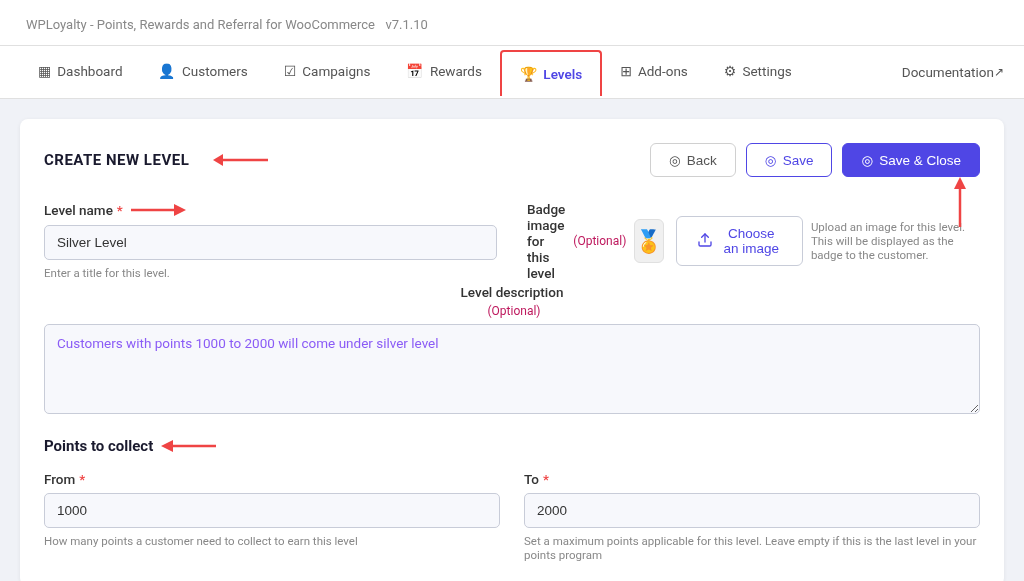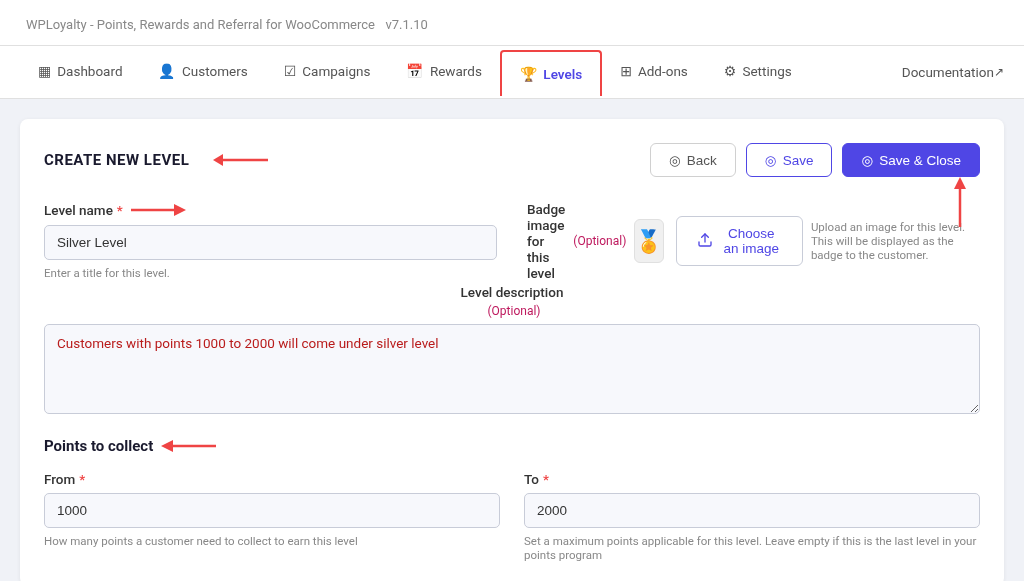--- a/index.html
+++ b/index.html
@@ -40,21 +40,21 @@
 
     .form-hint { font-size: 11.5px; color: #888; }
 
     .badge-image-section { display: flex; flex-direction: row; gap: 8px; align-items: center; }
     .badge-image-row { display: flex; align-items: center; gap: 12px; }
     .badge-icon-placeholder { width: 44px; height: 44px; display: flex; align-items: center; justify-content: center; background: #f0f0f0; border-radius: 6px; border: 1px solid #e0e0e0; font-size: 22px; }
 
     .btn-choose-image { background: #fff; color: #4f46e5; border-color: #c8ccd8; border: 1.5px solid #c8ccd8; padding: 9px 20px; border-radius: 6px; font-size: 13.5px; cursor: pointer; display: flex; align-items: center; gap: 8px; font-weight: 500; }
 
     .description-section { margin-bottom: 20px; }
-    .description-textarea { width: 100%; border: 1px solid #c8ccd8; border-radius: 5px; padding: 10px 12px; font-size: 13.5px; color: #b91c1c; background: #f7f8fc; resize: vertical; min-height: 90px; outline: none; font-family: inherit; }
+    .description-textarea { width: 100%; border: 1px solid #c8ccd8; border-radius: 5px; padding: 10px 12px; font-size: 13.5px; color: #8b5cf6; background: #f7f8fc; resize: vertical; min-height: 90px; outline: none; font-family: inherit; }
 
     .points-section { margin-top: 10px; }
     .points-title { font-size: 15px; font-weight: 700; color: #1a1a2e; margin-bottom: 16px; display: flex; align-items: center; gap: 8px; }
 
     .points-grid { display: grid; grid-template-columns: 1fr 1fr; gap: 24px; }
   </style>
 </head>
 <body>
 
 <div class="app-header">

